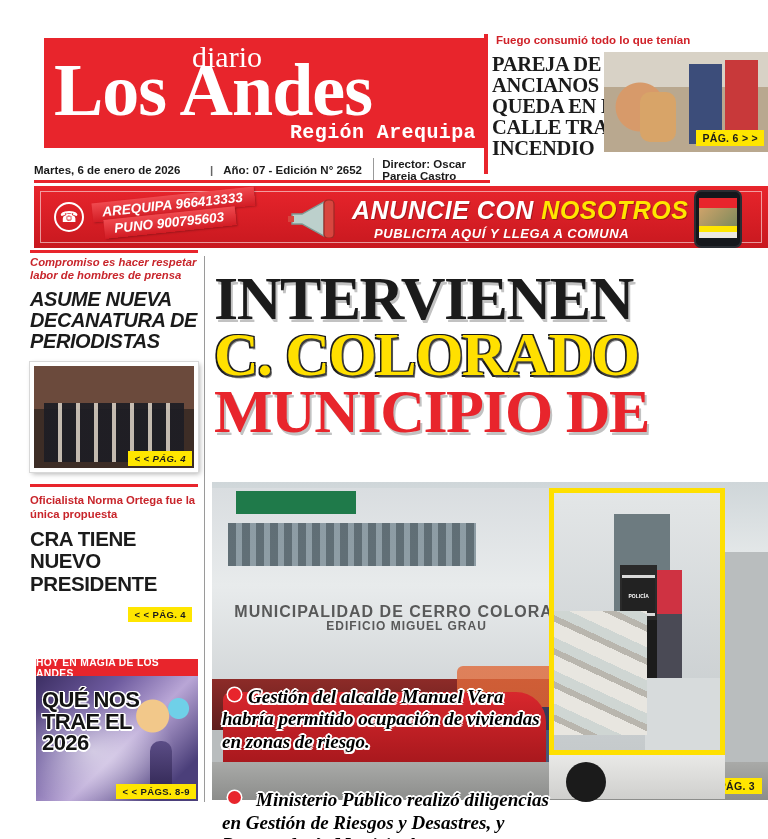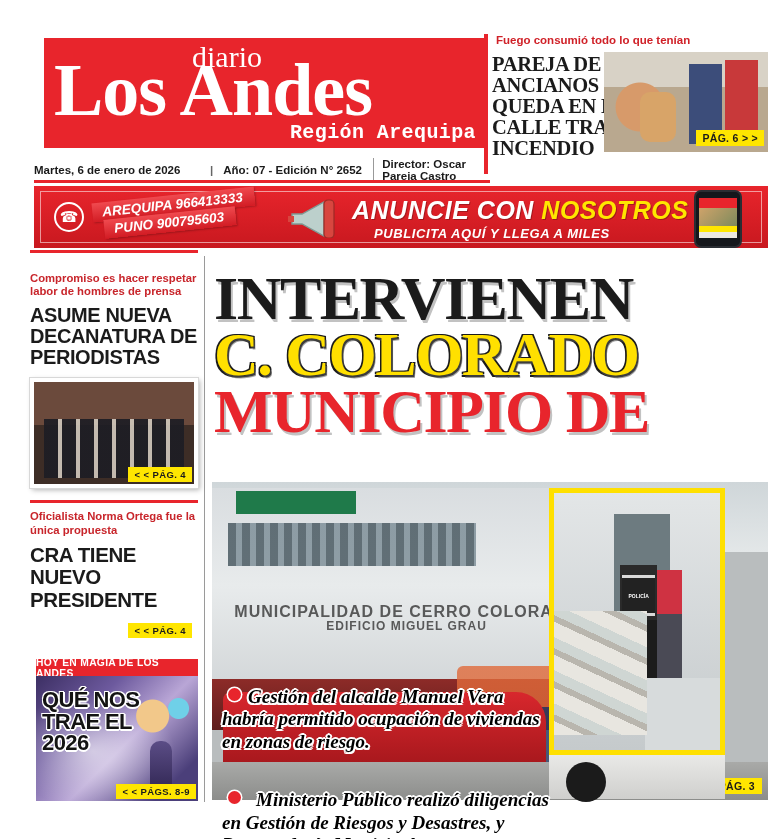--- a/index.html
+++ b/index.html
@@ -386,37 +386,37 @@
     <div class="ad-ribbon1">AREQUIPA 966413333</div>
     <div class="ad-ribbon2">PUNO 900795603</div>
     <svg class="ad-megaphone" viewBox="0 0 60 40">
       <path d="M8 16 L8 26 L18 26 L40 38 L40 4 L18 16 Z" fill="#bcd0cc" stroke="#7f9a95" stroke-width="1.4"></path>
       <rect x="40" y="2" width="10" height="38" rx="4" fill="#d8463f" stroke="#9c2a25" stroke-width="1.2"></rect>
       <rect x="4" y="18" width="6" height="6" fill="#d8463f"></rect>
     </svg>
     <div class="ad-main-text">
       <span>ANUNCIE CON </span><span class="hl">NOSOTROS</span>
     </div>
-    <div class="ad-sub-text">PUBLICITA AQUÍ Y LLEGA A MILES</div>
+    <div class="ad-sub-text">PUBLICITA AQUÍ Y LLEGA A COMUNA</div>
     <div class="ad-phone-hand"></div>
     <div class="ad-phone-mock">
       <div class="ad-phone-screen">
         <div class="ps-red"></div>
           <div class="ps-img"></div>
           <div class="ps-y"></div>
       </div>
     </div>
   </div>
 
   <div class="col-divider"></div>
 
   <div class="l-rule-top"></div>
   <div class="lcol">
 
-    <div style="padding-top:22px;">
+    <div style="padding-top:6px;font-style:italic;">
       <div class="l-kicker">Compromiso es hacer respetar labor de hombres de prensa</div>
       <div class="l-head">ASUME NUEVA DECANATURA DE PERIODISTAS</div>
       <div class="l-photo">
         <div class="ph-group">
             <div class="g-row"></div>
           </div>
         <div class="pag-badge">&lt; &lt; PÁG.  4</div>
       </div>
     </div>
 

